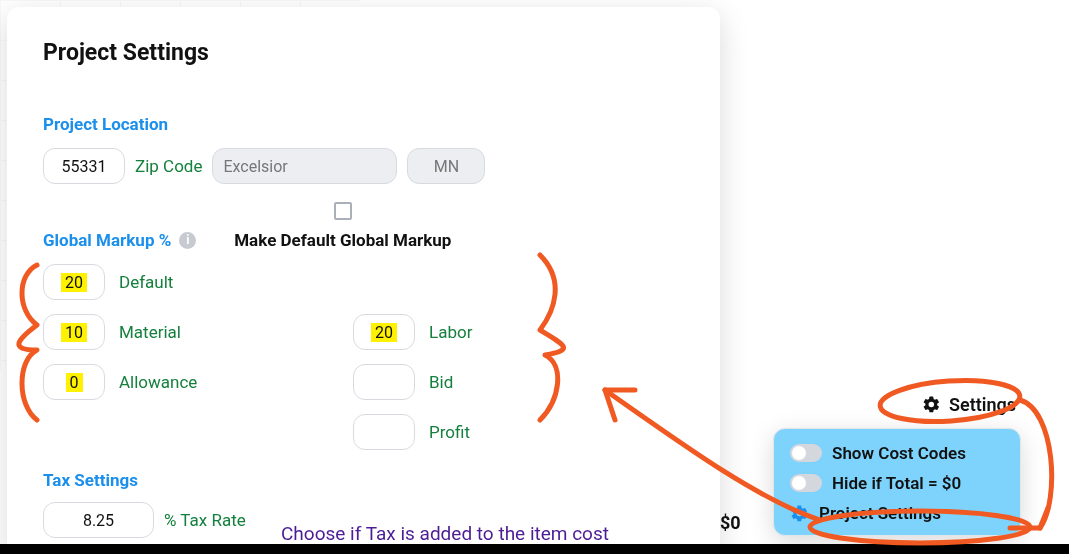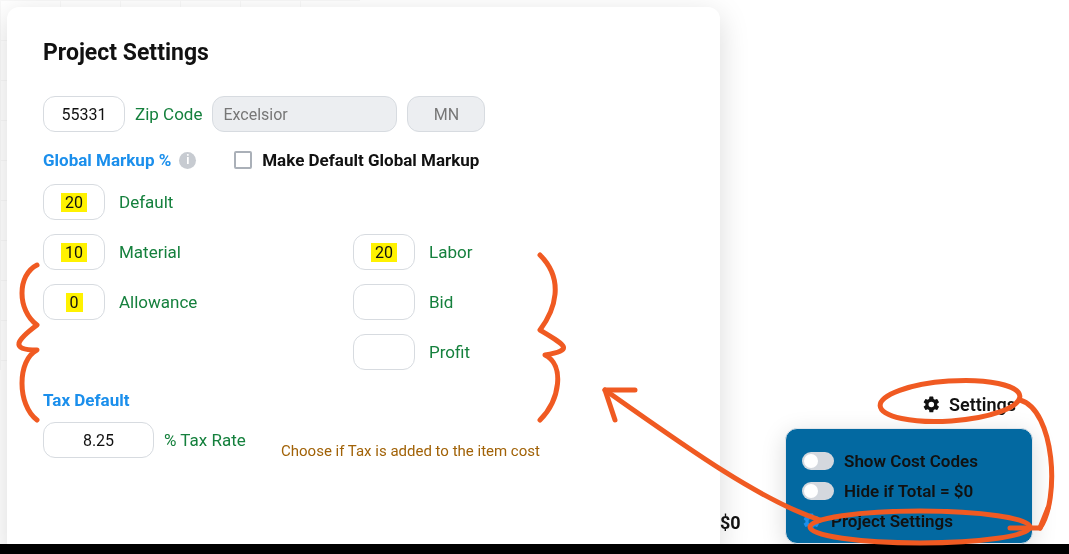--- a/index.html
+++ b/index.html
@@ -39,49 +39,49 @@
     background: #fff;
     display: flex;
     align-items: center;
     justify-content: center;
   }
   .input.center { text-align: center; justify-content: center; }
   .input.small { width: 82px; }
   .input.medium { width: 111px; }
   .input.disabled { background: #eceef1; color: #777; justify-content: flex-start; }
   .label { font-size: 17px; color: #15803d; }
-  .chk-row { display: inline-flex; align-items: center; gap: 10px; font-size: 17px; font-weight: 700; color: #111; }
+  .chk-row { display: inline-flex; align-items: center; gap: 10px; font-size: 17px; font-weight: 700; color: #111; flex-direction: column; }
   .chk {
     width: 18px; height: 18px; border: 2px solid #aab0b8; border-radius: 2px; background: #fff;
   }
   .hl { background: #fff200; padding: 0 4px; }
 
   .grid2 { display: grid; grid-template-columns: 310px 1fr; gap: 0 0; }
   .entry { display: flex; align-items: center; gap: 14px; margin-bottom: 14px; }
   .entry .input { width: 62px; }
 
-  .sub { font-size: 15px; color: #a16207; margin-top: 6px; }
+  .sub { font-size: 19px; color: #4c1d95; margin-top: 6px; }
 
   
   .settings-btn {
     position: absolute;
     right: 45px; top: 390px;
     display: inline-flex; align-items: center; gap: 8px;
     font-size: 18px; font-weight: 600; color: #111;
     padding: 4px 8px;
   }
   .popover {
     position: absolute;
-    right: 36px; top: 428px;
+    right: 48px; top: 428px;
     width: 248px;
-    background: #0369a1;
+    background: #7dd3fc;
     border: 1px solid #e2e5ea;
     border-radius: 12px;
     box-shadow: 0 6px 24px rgba(0,0,0,0.15);
-    padding: 22px 16px 12px 16px;
+    padding: 14px 16px 12px 16px;
     z-index: 5;
   }
   .pop-row { display: flex; align-items: center; gap: 10px; font-size: 17px; font-weight: 600; color: #111; margin-bottom: 10px; }
   .toggle { width: 32px; height: 18px; border-radius: 10px; background: #d4d8de; position: relative; flex-shrink: 0; }
   .toggle::after { content: ""; position: absolute; left: 2px; top: 2px; width: 14px; height: 14px; border-radius: 50%; background: #fff; }
 
   .gear { width: 19px; height: 19px; display: inline-block; flex-shrink: 0; }
   .gear svg { width: 100%; height: 100%; display: block; }
 
   .dollar {
@@ -95,20 +95,21 @@
   .bb { position:absolute; left:0; bottom:0; width:1069px; height:10px; background:#000; }
 </style>
 </head>
 <body>
 
 <div class="blur-bg"></div>
 
 <div class="modal">
   <h1 class="title">Project Settings</h1>
 
+  <div class="sec-head">Project Location</div>
 
   <div class="row">
     <div class="input small center">55331</div>
     <span class="label">Zip Code</span>
     <div class="input disabled" style="width:185px">Excelsior</div>
     <div class="input disabled" style="width:78px; justify-content:center;">MN</div>
   </div>
 
   <div style="display:flex; align-items:flex-end; gap:38px; margin-top:18px;">
     <div class="sec-head" style="margin:0">
@@ -156,21 +157,21 @@
         <span class="label">Bid</span>
       </div>
       <div class="entry">
         <div class="input center"></div>
         <span class="label">Profit</span>
       </div>
     </div>
   </div>
 
   <div style="display:flex; align-items:center; gap:100px; margin-top:6px;">
-    <div class="sec-head" style="margin:0">Tax Default</div>
+    <div class="sec-head" style="margin:0">Tax Settings</div>
   </div>
 
   <div style="height:12px"></div>
 
   <div class="row">
     <div class="input medium center">8.25</div>
     <span class="label">% Tax Rate</span>
   </div>
   <div class="sub" style="margin-left:238px; margin-top:-30px;">Choose if Tax is added to the item cost</div>
 </div>

